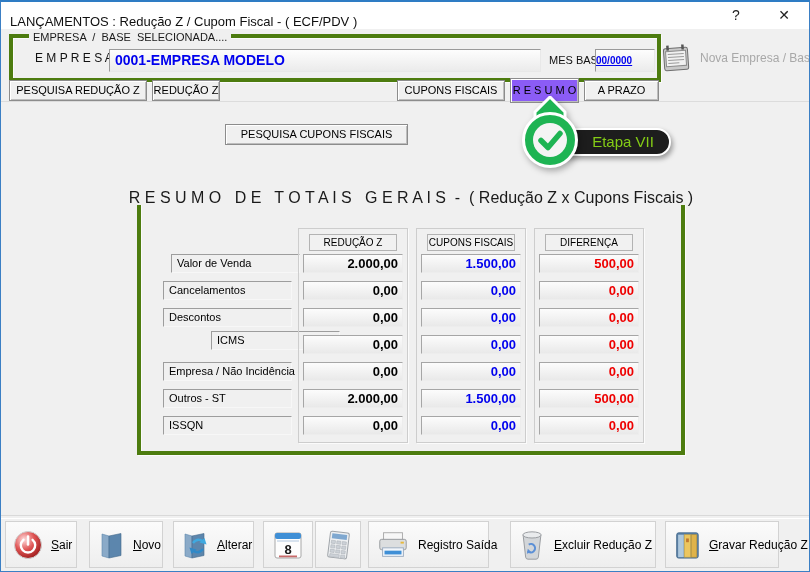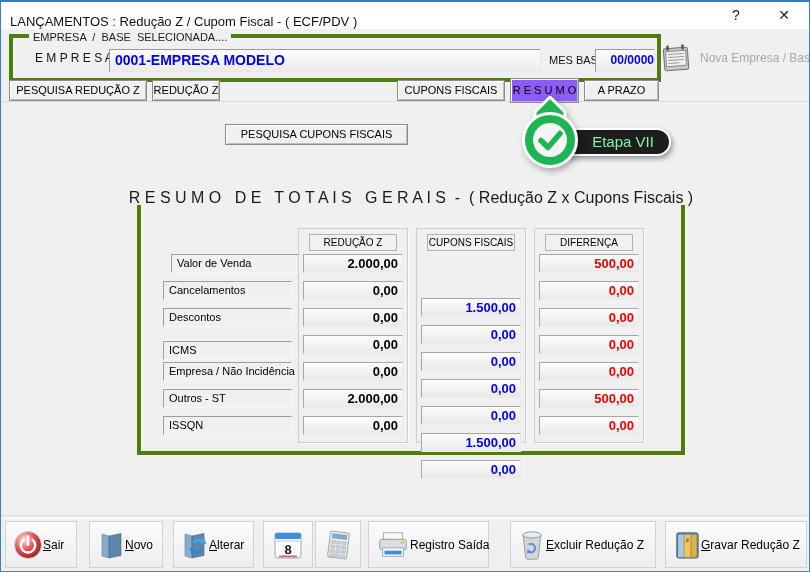--- a/index.html
+++ b/index.html
@@ -24,42 +24,42 @@
   .blue-bold{color:#0000ee;font-weight:bold;}
   
   .tab{position:absolute;top:78px;height:21px;box-sizing:border-box;background:#f0f0f0;
        border:1px solid #8c8c8c;box-shadow:inset 1px 1px 0 #ffffff, inset -1px -1px 0 #bdbdbd;
        font-size:11px;text-align:center;line-height:19px;color:#000;white-space:nowrap;cursor:default;}
   .tab.active{top:76px;height:25px;background:#8b5cf6;line-height:23px;z-index:4;}
   .tabline{position:absolute;left:0;right:0;top:99px;height:1px;background:#dcdcdc;}
   
   .badge-pill{position:absolute;left:560px;top:126px;width:110px;height:28px;background:#1d1d1d;
               border:2px solid #ffffff;border-radius:6px 15px 15px 6px;box-sizing:border-box;
-              color:#86efac;font-size:15px;text-align:center;line-height:24px;z-index:5;
+              color:#84cc16;font-size:15px;text-align:center;line-height:24px;z-index:5;
               box-shadow:2px 3px 5px rgba(0,0,0,.35);padding-left:14px;}
   .badge-svg{position:absolute;left:512px;top:94px;z-index:6;filter:drop-shadow(2px 3px 3px rgba(0,0,0,.3));}
   
   .rowlabel{position:absolute;left:22px;width:129px;height:19px;box-sizing:border-box;
             border:1px solid;border-color:#9d9d9d #f7f7f7 #f7f7f7 #9d9d9d;background:#f0f0f0;
             font-size:11px;line-height:17px;padding-left:5px;white-space:nowrap;}
   .colframe{position:absolute;top:29px;width:110px;height:215px;box-sizing:border-box;
             border:1px solid #cdcdcd;box-shadow:1px 1px 0 #fbfbfb;}
   .colheader{position:absolute;top:35px;width:88px;height:17px;box-sizing:border-box;
              border:1px solid #b3b3b3;background:#f1f1f1;font-size:10px;text-align:center;
              line-height:15px;white-space:nowrap;}
   .valbox{position:absolute;width:100px;height:19px;box-sizing:border-box;
           border:1px solid;border-color:#a6a6a6 #ededed #ededed #a6a6a6;
           background:linear-gradient(#fcfcfc,#e9e9e9);
           font-size:13px;font-weight:bold;text-align:right;line-height:17px;padding-right:4px;}
-  .valbox.c1{color:#0000ee;margin-top:44px;}
+  .valbox.c1{color:#0000ee;}
   .valbox.c2{color:#ee0000;}
   
   .sep{position:absolute;left:0;right:0;top:513px;height:2px;border-top:1px solid #d9d9d9;border-bottom:1px solid #ffffff;}
   .btn{position:absolute;top:519px;height:47px;box-sizing:border-box;display:flex;align-items:center;
-       gap:0;padding:0 7px;background:linear-gradient(#fbfbfb,#eeeeee);border:1px solid #d2d2d2;
+       gap:8px;padding:0 7px;background:linear-gradient(#fbfbfb,#eeeeee);border:1px solid #d2d2d2;
        font-size:12px;color:#000;cursor:default;white-space:nowrap;}
   .btn.icon-only{justify-content:center;}
   .accel{text-decoration:underline;}
   .nova{position:absolute;left:658px;top:37px;width:150px;height:38px;display:flex;align-items:center;
         gap:7px;font-size:12px;color:#a8a8a8;cursor:default;white-space:nowrap;}
   .icn{display:inline-flex;flex:0 0 auto;}
 </style>
 </head>
 <body>
 
@@ -69,21 +69,21 @@
     <span class="title">LANÇAMENTOS : Redução Z / Cupom Fiscal - ( ECF/PDV )</span>
     <span class="tbtn help">?</span>
     <span class="tbtn close">✕</span>
   </div>
 
   <div class="groupbox" style="left:8px;top:32px;width:644px;height:40px;">
     <span class="legend" style="left:16px;">EMPRESA  /  BASE  SELECIONADA....</span>
     <span class="emp-label" style="left:22px;top:13px;">E M P R E S A</span>
     <div class="sunken blue-bold" style="left:96px;top:11px;width:432px;height:23px;font-size:14px;line-height:21px;padding-left:5px;">0001-EMPRESA MODELO</div>
     <span class="emp-label" style="left:536px;top:16px;font-size:11px;">MES BASE</span>
-    <div class="sunken blue-bold" style="left:582px;top:11px;width:60px;height:23px;font-size:12px;line-height:21px;text-align:right;">00/0000</div>
+    <div class="sunken blue-bold" style="left:582px;top:11px;width:60px;height:23px;font-size:10px;line-height:21px;text-align:left;text-decoration:underline;">00/0000</div>
   </div>
 
   <div class="nova">
     <span class="icn">
       <svg width="34" height="32" viewBox="0 0 34 32">
         <g transform="rotate(-4 17 16)">
           <rect x="5" y="6" width="24" height="22" rx="2" fill="#c9c9c9" stroke="#6e6e6e"></rect>
           <rect x="7" y="9" width="20" height="15" fill="#f1f1f1" stroke="#8a8a8a"></rect>
           <line x1="9" y1="12" x2="25" y2="12" stroke="#9a9a9a"></line>
           <line x1="9" y1="15" x2="25" y2="15" stroke="#9a9a9a"></line>
@@ -114,21 +114,21 @@
       <path d="M28 44.5 L35 51.5 L47 37.5" fill="none" stroke="#1eb453" stroke-width="5.5" stroke-linecap="round" stroke-linejoin="round"></path>
     </svg>
   </span>
 
   <div class="groupbox" style="left:136px;top:193px;width:540px;height:252px;">
     <span class="legend" style="left:50%;transform:translateX(-50%);font-size:16px;">R E S U M O   D E   T O T A I S   G E R A I S  -  ( Redução Z x Cupons Fiscais )</span>
 
     <div class="rowlabel" style="top:55px;margin-left:8px;">Valor de Venda</div>
     <div class="rowlabel" style="top:82px;">Cancelamentos</div>
     <div class="rowlabel" style="top:109px;">Descontos</div>
-    <div class="rowlabel" style="top:142px;">ICMS</div>
+    <div class="rowlabel" style="top:132px;margin-left:48px;">ICMS</div>
     <div class="rowlabel" style="top:163px;">Empresa / Não Incidência</div>
     <div class="rowlabel" style="top:190px;">Outros - ST</div>
     <div class="rowlabel" style="top:217px;">ISSQN</div>
 
     <div class="colframe" style="left:157px;"></div>
     <div class="colframe" style="left:275px;"></div>
     <div class="colframe" style="left:393px;"></div>
 
     <div class="colheader" style="left:168px;">REDUÇÃO Z</div>
     <div class="colheader" style="left:286px;">CUPONS FISCAIS</div>
@@ -257,21 +257,21 @@
       <svg width="28" height="32" viewBox="0 0 30 34">
         <path d="M5.5 6.5 L8.2 30 a2.5 2.5 0 0 0 2.5 2.2 h8.6 a2.5 2.5 0 0 0 2.5 -2.2 L24.5 6.5" fill="#d3d6d9" stroke="#94989c"></path>
         <ellipse cx="15" cy="6.2" rx="9.8" ry="3.3" fill="#e9ebed" stroke="#94989c"></ellipse>
         <path d="M11.5 16.5 a4.5 4.5 0 1 1 -1 7" stroke="#5b8fd6" stroke-width="2.2" fill="none"></path>
         <polygon points="9.5,26.5 14,24.5 10.5,21" fill="#5b8fd6"></polygon>
       </svg>
     </span>
     <span><span class="accel">E</span><span>xcluir Redução Z</span></span>
   </div>
 
-  <div class="btn" style="left:664px;width:142px;">
+  <div class="btn" style="left:664px;width:114px;">
     <span class="icn">
       <svg width="28" height="32" viewBox="0 0 30 32">
         <rect x="4" y="3" width="23" height="27" rx="2" fill="#5d82a8" stroke="#44698c"></rect>
         <rect x="5.5" y="5" width="6" height="24" fill="#aec8dd"></rect>
         <rect x="12" y="5" width="7" height="24" fill="#ecc65f" stroke="#c9a33e" stroke-width="0.6"></rect>
         <rect x="19.5" y="5" width="6" height="24" fill="#dfb34a" stroke="#b8922f" stroke-width="0.6"></rect>
         <rect x="14" y="9" width="3" height="4" fill="#c07830"></rect>
       </svg>
     </span>
     <span><span class="accel">G</span><span>ravar Redução Z</span></span>

